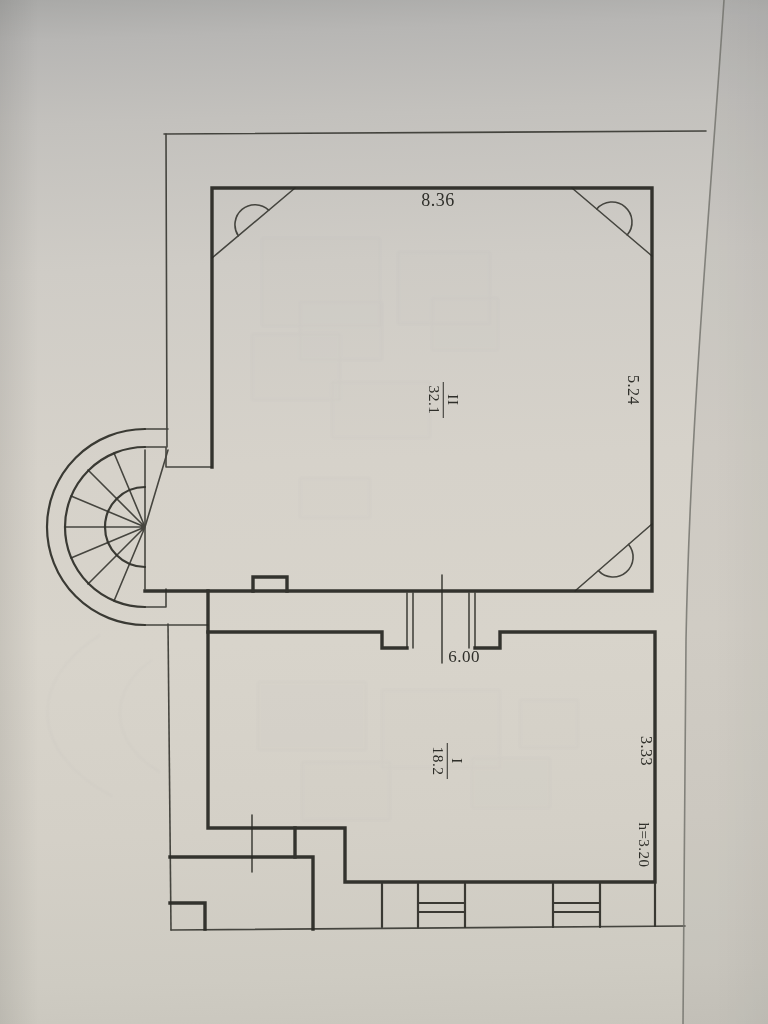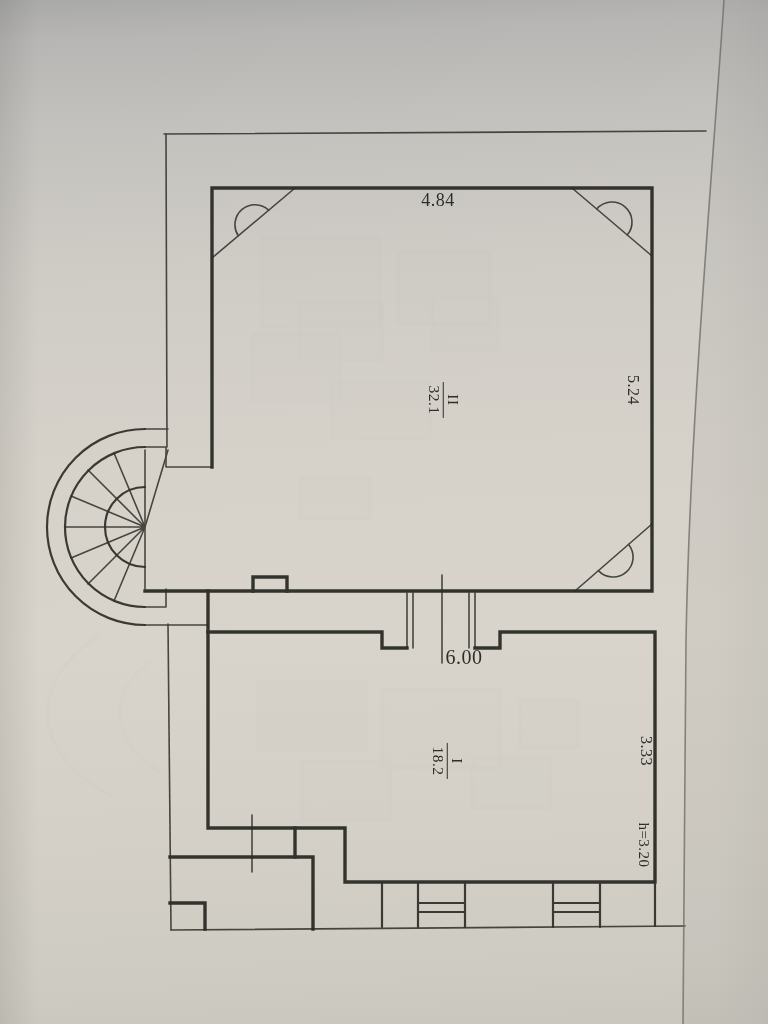--- a/index.html
+++ b/index.html
@@ -7,21 +7,21 @@
   .scan{
     position:relative;width:768px;height:1024px;
     background:
       linear-gradient(90deg, rgba(0,0,0,0.08) 0%, rgba(0,0,0,0) 5%, rgba(0,0,0,0) 93%, rgba(0,0,0,0.03) 100%),
       linear-gradient(178deg, #a9a9a7 0%, #b7b6b4 4%, #c3c1bd 12%, #cfccc6 26%, #d6d2ca 45%, #d8d4cb 62%, #d4d0c7 80%, #cecbc2 94%, #c9c6bd 100%);
   }
   .drawing-svg{position:absolute;left:0;top:0;}
   .label{
     position:absolute;color:#2f2f2a;white-space:nowrap;
     transform:translate(-50%,-50%);
-    font-size:20px;letter-spacing:0.5px;
+    font-size:17px;letter-spacing:0.5px;
   }
   .label.vert{transform:translate(-50%,-50%) rotate(90deg);font-size:16px;}
   .fraction{
     position:absolute;display:flex;flex-direction:column;align-items:center;
     color:#2f2f2a;font-size:15.5px;line-height:1.05;letter-spacing:0.5px;
     transform:translate(-50%,-50%) rotate(90deg);
   }
   .fraction .bar{width:36px;border-top:1.5px solid #2f2f2a;margin:1px 0;}
   .soft{filter:blur(0.2px);}
 </style>
@@ -96,21 +96,21 @@
       <path d="M295,828 L295,857"></path>
       <path d="M170,903 L205,903 L205,929"></path>
     </g>
 
     <g>
       <path d="M724,0 C712,180 690,420 686,640 C684,800 683,920 683,1024 L768,1024 L768,0 Z" fill="#8d8d87" opacity="0.10"></path>
       <path d="M724,0 C712,180 690,420 686,640 C684,800 683,920 683,1024" stroke="#6f6f69" stroke-width="1.6" fill="none" opacity="0.8"></path>
     </g>
   </svg>
 
-  <div class="label" style="left:438px;top:200px;font-size:18px;">4.84</div>
+  <div class="label" style="left:438px;top:200px;font-size:18px;">8.36</div>
 
   <div class="label vert" style="left:633px;top:390px;">5.24</div>
 
   <div class="label" style="left:464px;top:657px;">6.00</div>
 
   <div class="label vert" style="left:646px;top:751px;">3.33</div>
 
   <div class="label vert" style="left:643px;top:845px;font-size:15px;">h=3.20</div>
 
   <div class="fraction" style="left:443px;top:400px;">

